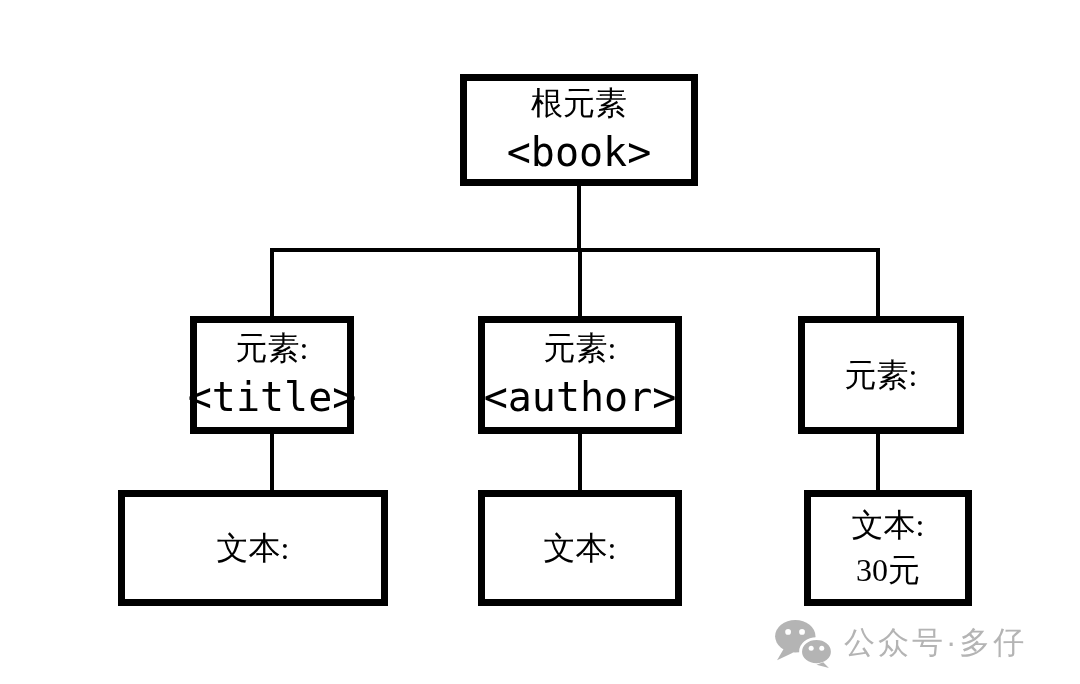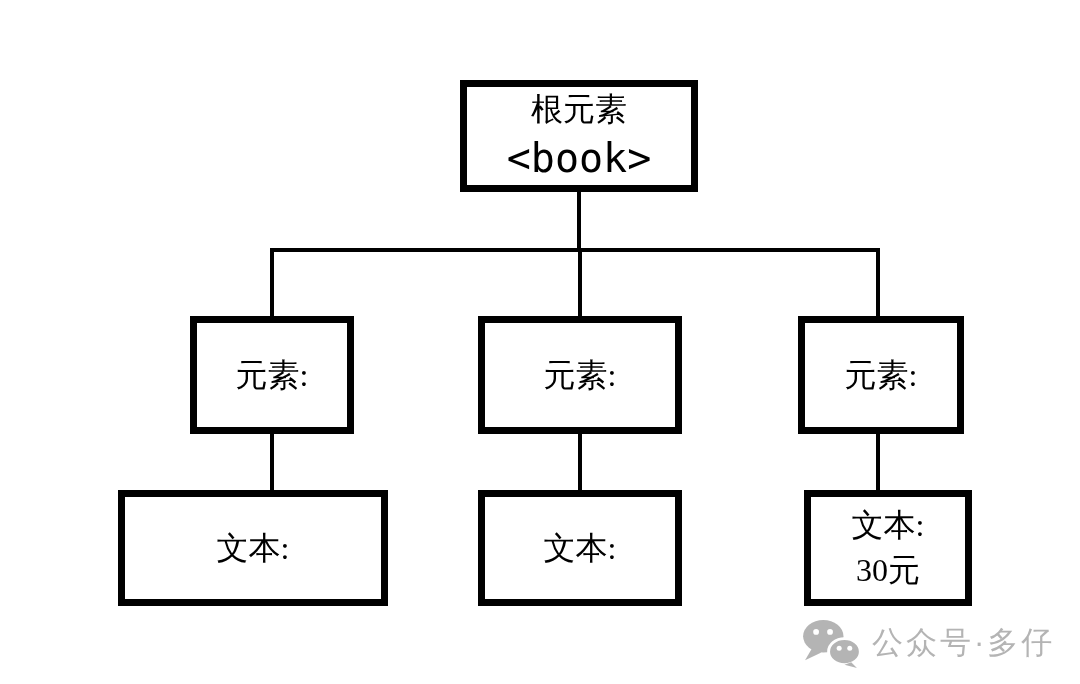--- a/index.html
+++ b/index.html
@@ -35,40 +35,40 @@
     line-height: 1.4;
     white-space: nowrap;
   }
   .node .tag {
     font-family: "DejaVu Sans Mono", "Liberation Mono", monospace;
     font-size: 40px;
     line-height: 1.35;
     white-space: nowrap;
   }
   
-  #node-root        { left: 460px; top:  80px; width: 238px; height: 112px; }
+  #node-root        { left: 460px; top:  74px; width: 238px; height: 112px; }
   #node-el-title    { left: 190px; top: 316px; width: 164px; height: 118px; }
   #node-el-author   { left: 478px; top: 316px; width: 204px; height: 118px; }
   #node-el-price    { left: 798px; top: 316px; width: 166px; height: 118px; }
   #node-text-title  { left: 118px; top: 490px; width: 270px; height: 116px; }
   #node-text-author { left: 478px; top: 490px; width: 204px; height: 116px; }
   #node-text-price  { left: 804px; top: 490px; width: 168px; height: 116px; }
   
   #edge-root-down   { left: 577px; top: 184px; width: 4px;   height: 66px; }
   #edge-bus         { left: 270px; top: 248px; width: 610px; height: 4px;  }
   #edge-bus-title   { left: 270px; top: 250px; width: 4px;   height: 68px; }
   #edge-bus-author  { left: 578px; top: 250px; width: 4px;   height: 68px; }
   #edge-bus-price   { left: 876px; top: 250px; width: 4px;   height: 68px; }
   #edge-title-text  { left: 270px; top: 432px; width: 4px;   height: 60px; }
   #edge-author-text { left: 578px; top: 432px; width: 4px;   height: 60px; }
   #edge-price-text  { left: 876px; top: 432px; width: 4px;   height: 60px; }
   
   .watermark {
     position: absolute;
-    left: 800px;
+    left: 772px;
     top: 618px;
     display: flex;
     align-items: center;
     gap: 10px;
     color: #b4b4b4;
   }
   .watermark .wm-text {
     font-family: "Liberation Sans", "DejaVu Sans", sans-serif;
     font-size: 31px;
     letter-spacing: 3px;
@@ -90,23 +90,25 @@
   <div class="edge" id="edge-author-text"></div>
   <div class="edge" id="edge-price-text"></div>
 
   <div class="node" id="node-root">
     <span class="cn">根元素</span>
     <span class="tag">&lt;book&gt;</span>
   </div>
 
   <div class="node" id="node-el-title">
     <span class="cn">元素:</span>
+    <span class="tag">&lt;title&gt;</span>
   </div>
   <div class="node" id="node-el-author">
     <span class="cn">元素:</span>
+    <span class="tag">&lt;author&gt;</span>
   </div>
   <div class="node" id="node-el-price">
     <span class="cn">元素:</span>
   </div>
 
   <div class="node" id="node-text-title">
     <span class="cn">文本:</span>
   </div>
   <div class="node" id="node-text-author">
     <span class="cn">文本:</span>

